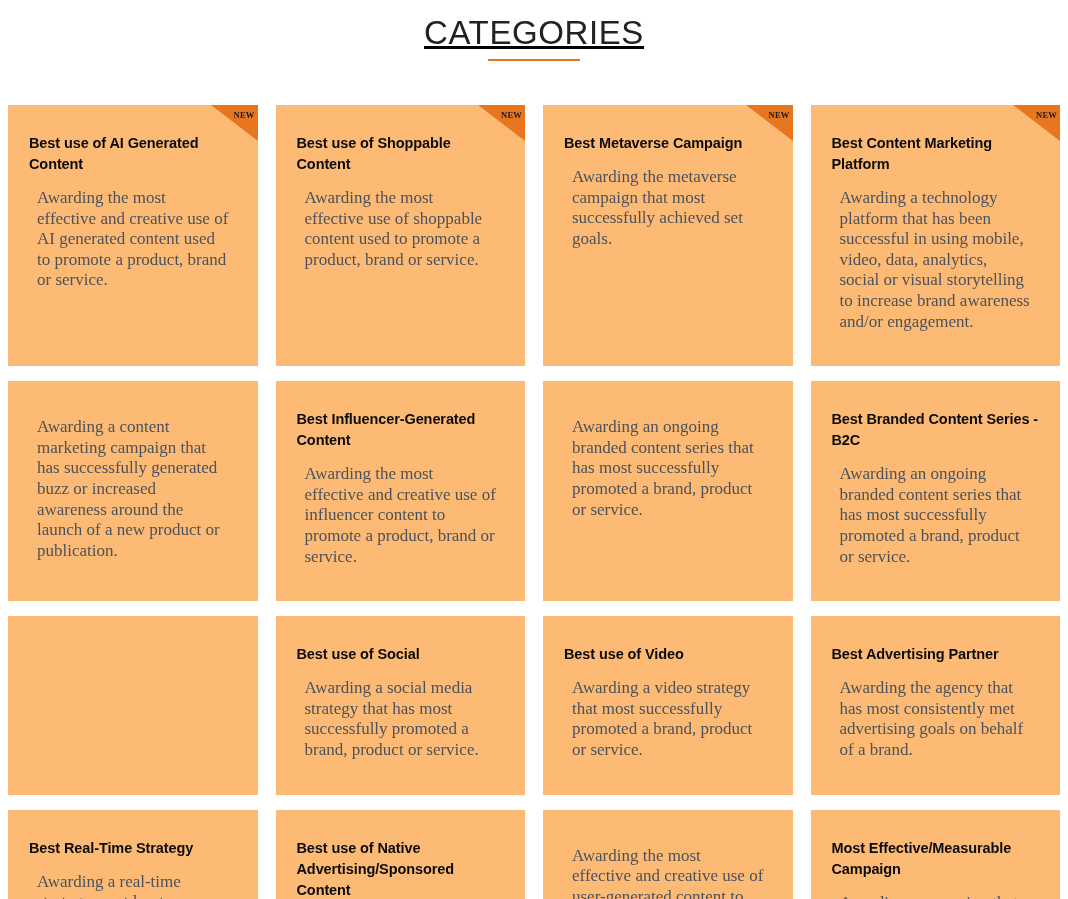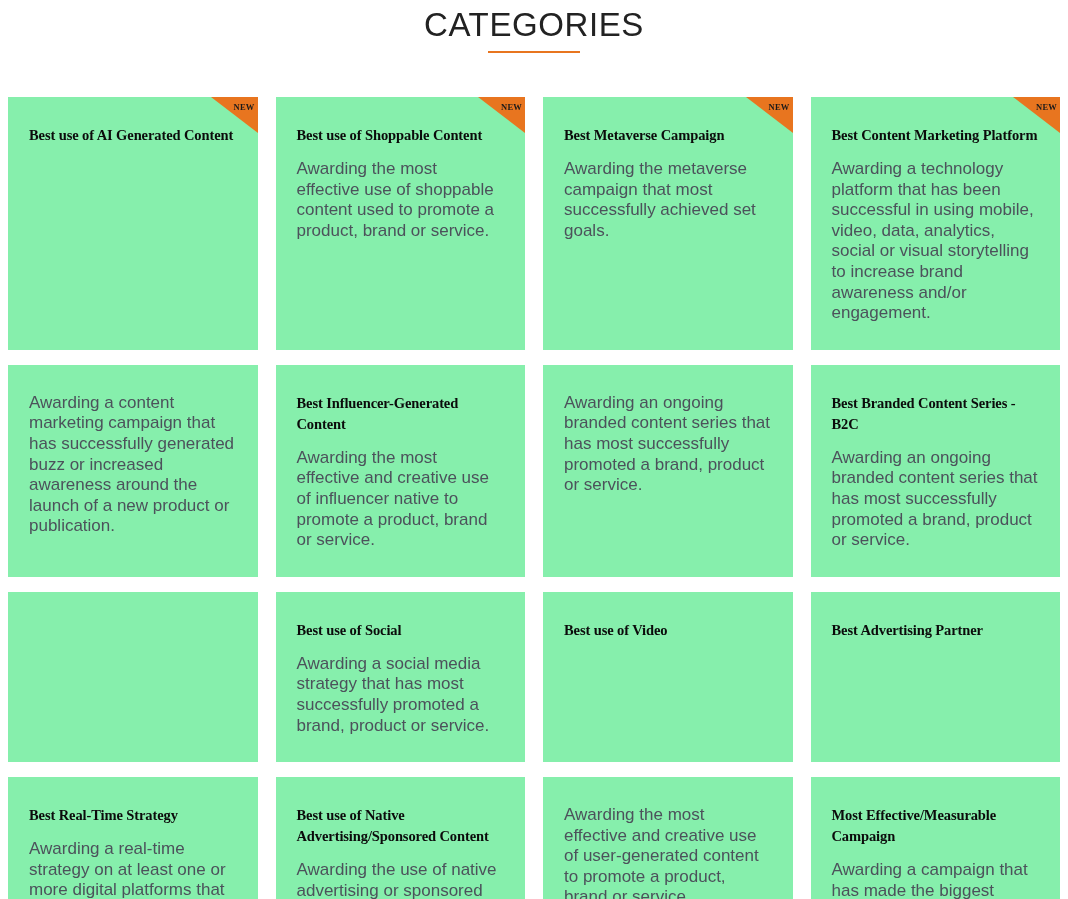--- a/index.html
+++ b/index.html
@@ -19,21 +19,22 @@
     position: relative;
     width: 1068px;
     height: 899px;
     overflow: hidden;
   }
 
   
   .page-header {
     width: 100%;
     text-align: center;
-    padding-top: 8px;
+    padding-top: 16px;
+    text-decoration: underline;
   }
   .page-title {
     font-family: "Liberation Sans", sans-serif;
     font-weight: 300;
     font-size: 33px;
     letter-spacing: 0.6px;
     color: #222222;
     line-height: 34px;
     margin: 0;
     padding: 0;
@@ -52,42 +53,42 @@
     display: grid;
     grid-template-columns: repeat(4, 1fr);
     column-gap: 18px;
     row-gap: 15px;
     box-sizing: border-box;
     width: 1068px;
   }
 
   .card {
     position: relative;
-    background: #86efac;
+    background: #fdba74;
     box-sizing: border-box;
     padding: 28px 21px 26px 21px;
     overflow: hidden;
   }
 
   .card-title {
-    font-family: Liberation Serif, serif;
+    font-family: Liberation Sans, sans-serif;
     font-weight: bold;
     font-size: 14.5px;
     line-height: 21px;
     color: #0b0b0b;
     margin: 0 0 13px 0;
     letter-spacing: -0.1px;
   }
 
   .card-desc {
-    font-family: Liberation Sans, sans-serif;
+    font-family: Liberation Serif, serif;
     font-size: 17px;
     line-height: 20.6px;
     color: #4c525b;
-    margin: 0;
+    margin: 8px;
   }
 
   
   .ribbon {
     position: absolute;
     top: 0;
     right: 0;
     width: 47px;
     height: 36px;
     pointer-events: none;
@@ -124,20 +125,21 @@
   </div>
 
   <div class="grid">
 
     <div class="card row-1">
       <div class="ribbon">
         <span class="tri"></span>
         <span class="ribbon-label">NEW</span>
       </div>
       <h3 class="card-title">Best use of AI Generated Content</h3>
+      <p class="card-desc">Awarding the most effective and creative use of AI generated content used to promote a product, brand or service.</p>
     </div>
 
     <div class="card row-1">
       <div class="ribbon">
         <span class="tri"></span>
         <span class="ribbon-label">NEW</span>
       </div>
       <h3 class="card-title">Best use of Shoppable Content</h3>
       <p class="card-desc">Awarding the most effective use of shoppable content used to promote a product, brand or service.</p>
     </div>
@@ -158,41 +160,43 @@
       </div>
       <h3 class="card-title">Best Content Marketing Platform</h3>
       <p class="card-desc">Awarding a technology platform that has been successful in using mobile, video, data, analytics, social or visual storytelling to increase brand awareness and/or engagement.</p>
     </div>
 
     <div class="card row-2">
       <p class="card-desc">Awarding a content marketing campaign that has successfully generated buzz or increased awareness around the launch of a new product or publication.</p>
     </div>
     <div class="card row-2">
       <h3 class="card-title">Best Influencer-Generated Content</h3>
-      <p class="card-desc">Awarding the most effective and creative use of influencer native to promote a product, brand or service.</p>
+      <p class="card-desc">Awarding the most effective and creative use of influencer content to promote a product, brand or service.</p>
     </div>
     <div class="card row-2">
       <p class="card-desc">Awarding an ongoing branded content series that has most successfully promoted a brand, product or service.</p>
     </div>
     <div class="card row-2">
       <h3 class="card-title">Best Branded Content Series - B2C</h3>
       <p class="card-desc">Awarding an ongoing branded content series that has most successfully promoted a brand, product or service.</p>
     </div>
 
     <div class="card row-3">
     </div>
     <div class="card row-3">
       <h3 class="card-title">Best use of Social</h3>
       <p class="card-desc">Awarding a social media strategy that has most successfully promoted a brand, product or service.</p>
     </div>
     <div class="card row-3">
       <h3 class="card-title">Best use of Video</h3>
+      <p class="card-desc">Awarding a video strategy that most successfully promoted a brand, product or service.</p>
     </div>
     <div class="card row-3">
       <h3 class="card-title">Best Advertising Partner</h3>
+      <p class="card-desc">Awarding the agency that has most consistently met advertising goals on behalf of a brand.</p>
     </div>
 
     <div class="card row-4">
       <h3 class="card-title">Best Real-Time Strategy</h3>
       <p class="card-desc">Awarding a real-time strategy on at least one or more digital platforms that most successfully generated leads or directly sold a product or service.</p>
     </div>
     <div class="card row-4">
       <h3 class="card-title">Best use of Native Advertising/Sponsored Content</h3>
       <p class="card-desc">Awarding the use of native advertising or sponsored content that most successfully promoted a brand, product or service.</p>
     </div>

